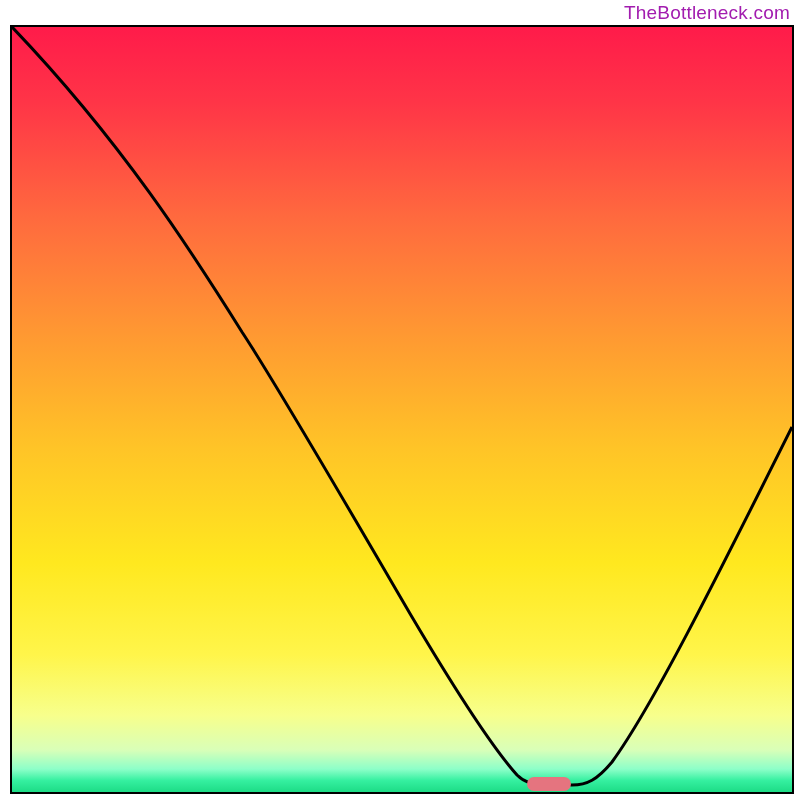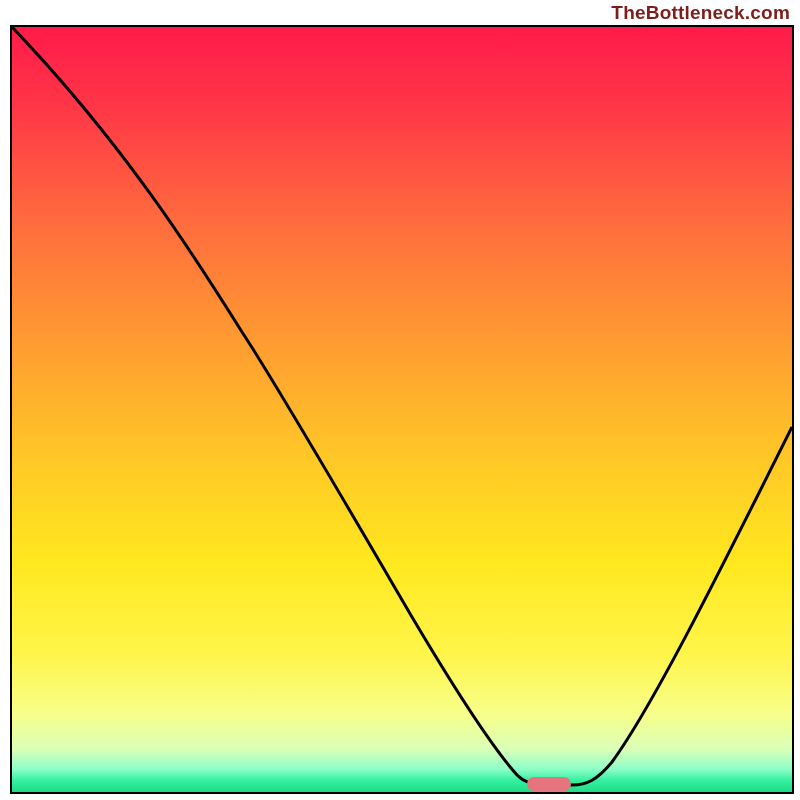--- a/index.html
+++ b/index.html
@@ -32,22 +32,22 @@
     left: 0;
     top: 0;
     width: 780px;
     height: 765px;
   }
   .watermark {
     position: absolute;
     right: 10px;
     top: 2px;
     font-size: 19px;
-    font-weight: bold;
-    color: #7f1d1d;
+    font-weight: normal;
+    color: #a21caf;
     letter-spacing: 0.2px;
     text-align: right;
   }
   .optimal-marker {
     position: absolute;
     width: 44px;
     height: 14px;
     border-radius: 7px;
     background: #e5747f;
   }

